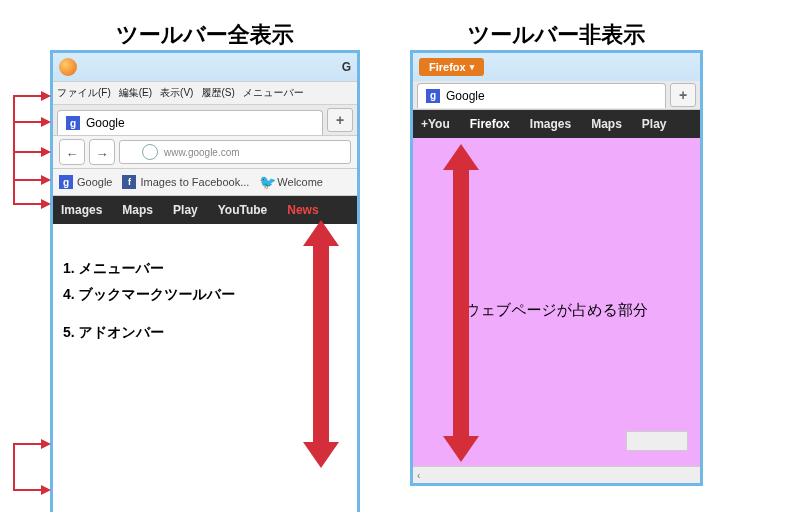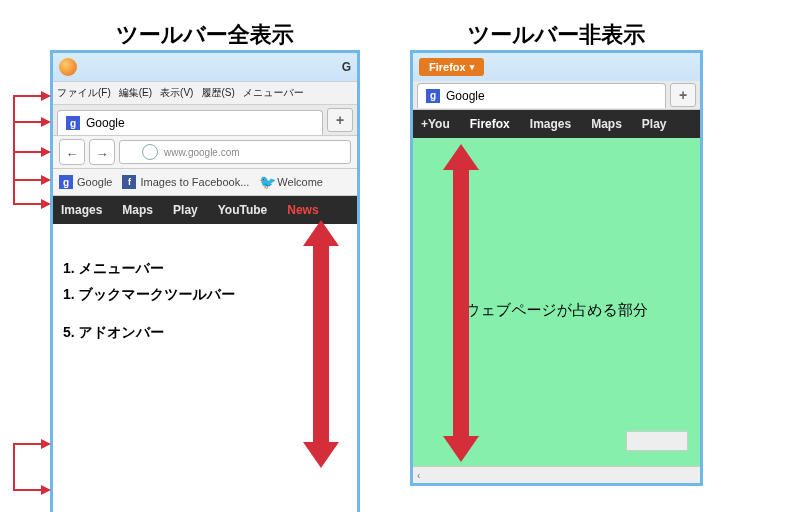--- a/index.html
+++ b/index.html
@@ -171,21 +171,21 @@
     background:#e67a1e;color:#fff;border-radius:3px;
     padding:3px 10px;font-size:11px;font-weight:bold;
     display:flex;align-items:center;gap:4px;
   }
   .ff-btn::after{content:"▾";font-size:9px;}
   .r-tabbar{
     background:#e9e9e9;height:28px;border-bottom:1px solid #ccc;
     display:flex;align-items:center;padding:0 4px;
   }
   .r-content{
-    position:relative;background:#86efac;height:345px;
+    position:relative;background:#f0abfc;height:345px;
     display:flex;align-items:center;justify-content:center;
     font-size:15px;
   }
   .r-input{
     height:18px;background:#eee;border-top:1px solid #ccc;
     width:60px;align-self:flex-end;margin:0 8px 4px auto;
     position:absolute;right:4px;bottom:28px;
     border:1px solid #ccc;
   }
 </style>
@@ -259,21 +259,21 @@
       <div class="blackbar">
         <span>Images</span>
         <span>Maps</span>
         <span>Play</span>
         <span>YouTube</span>
         <span class="light">News</span>
       </div>
 
       <div class="content">
         <div class="line">1. メニューバー</div>
-        <div class="line">1. ブックマークツールバー</div>
+        <div class="line">4. ブックマークツールバー</div>
         <div class="line gap">5. アドオンバー</div>
 
         <div class="vArrow" style="right:28px;top:20px;width:16px;height:200px"></div>
       </div>
 
       <div class="hscroll">
         
       </div>
 
     </div>

